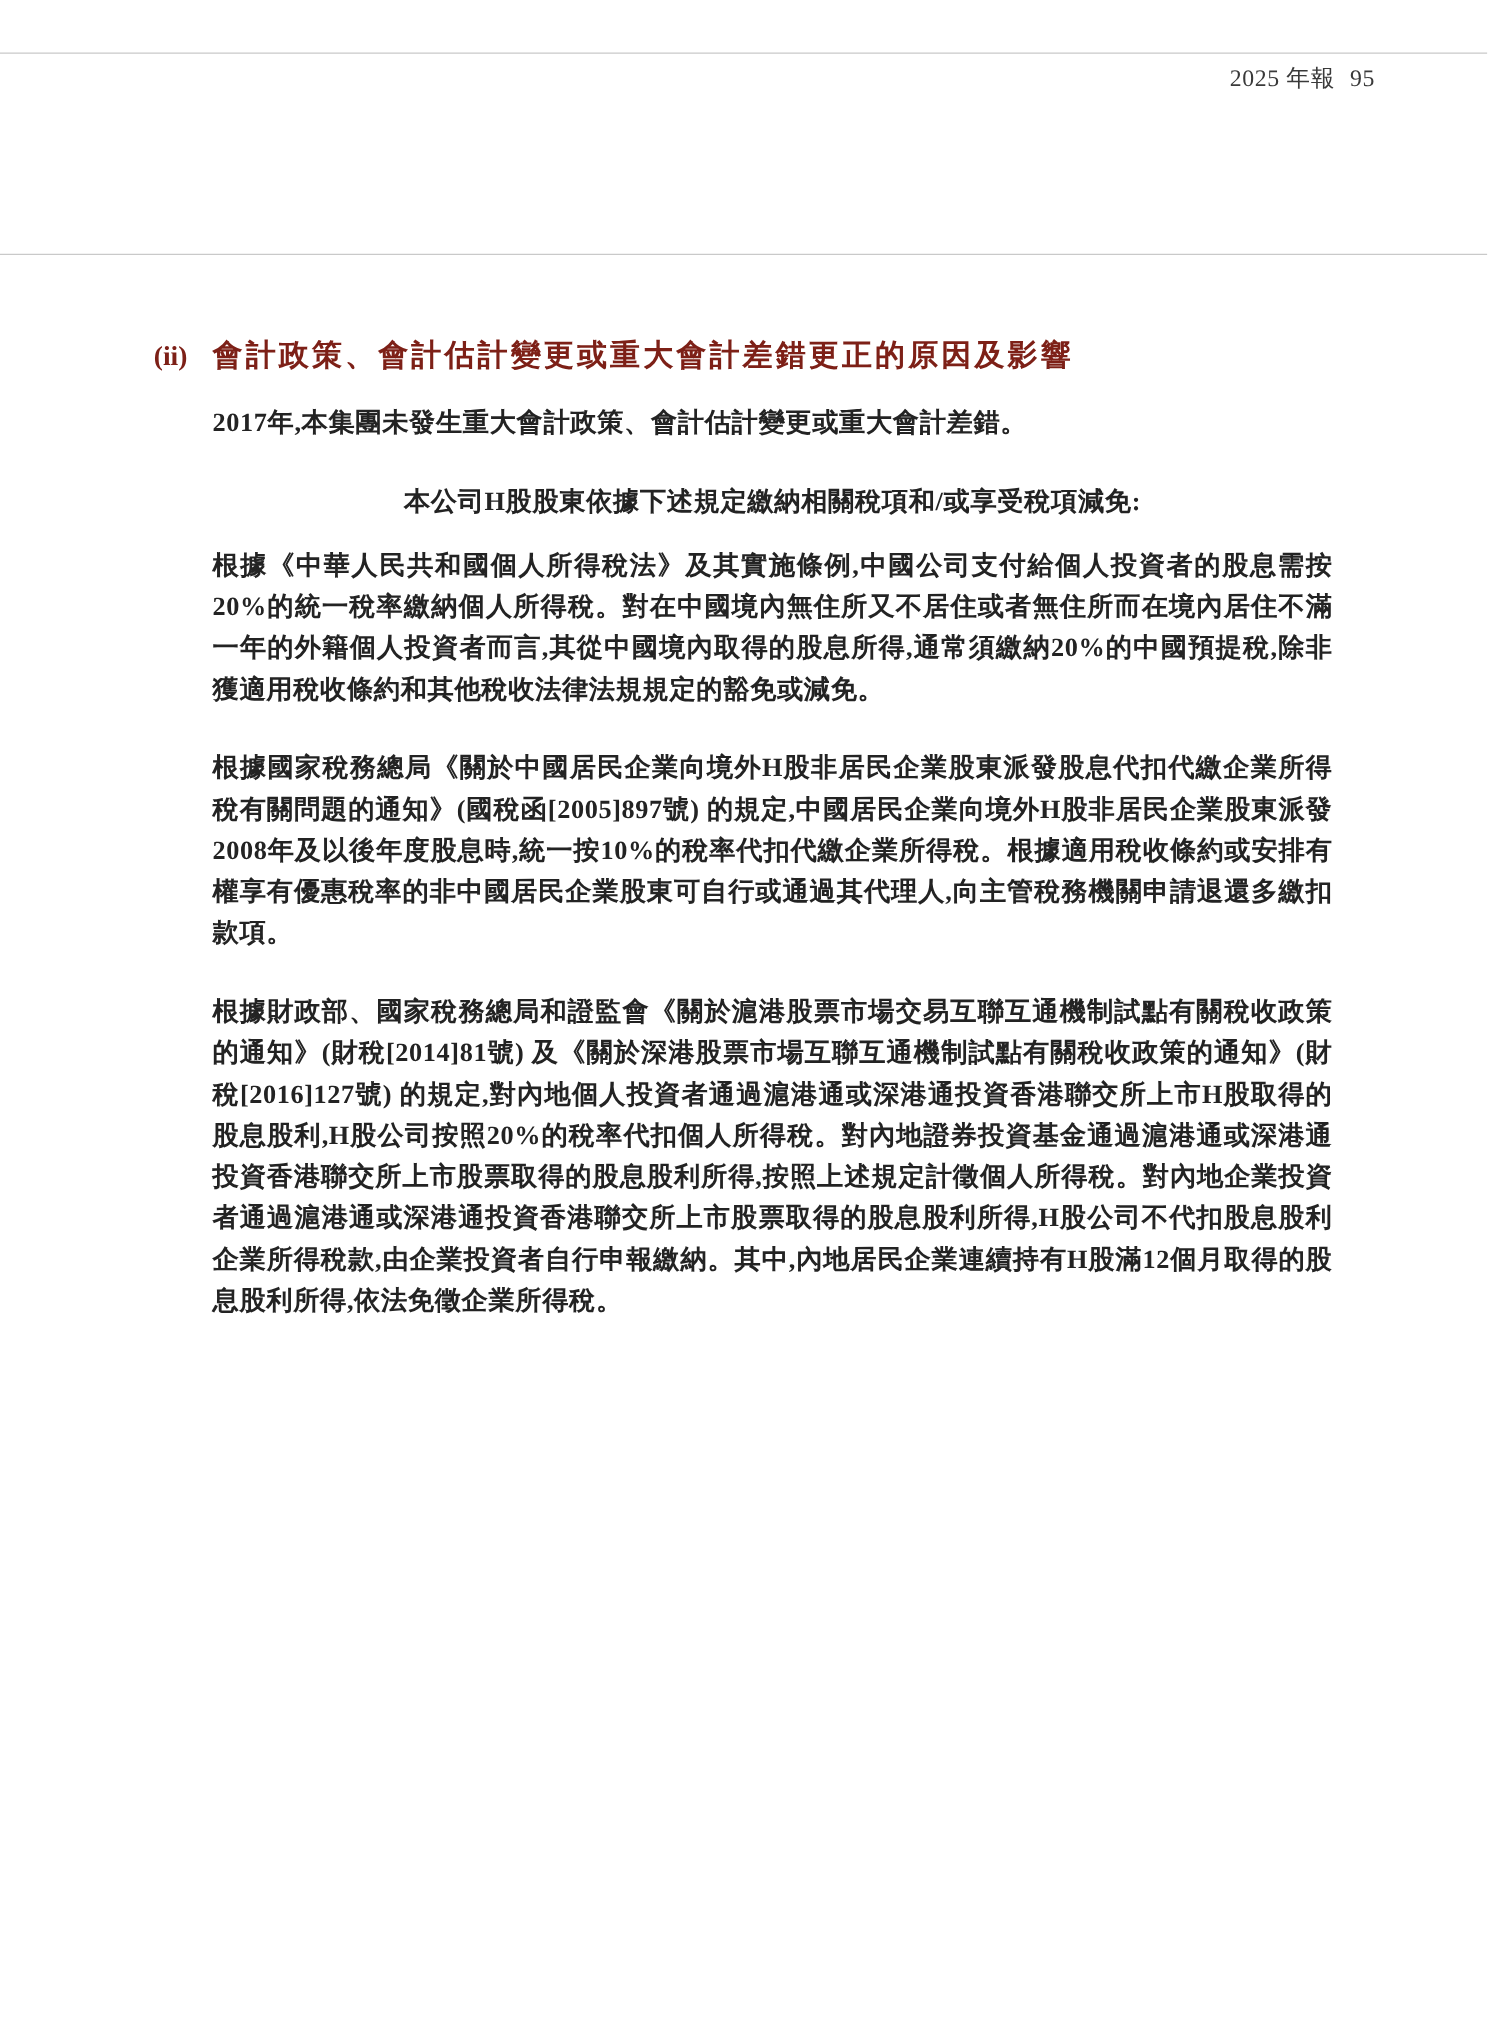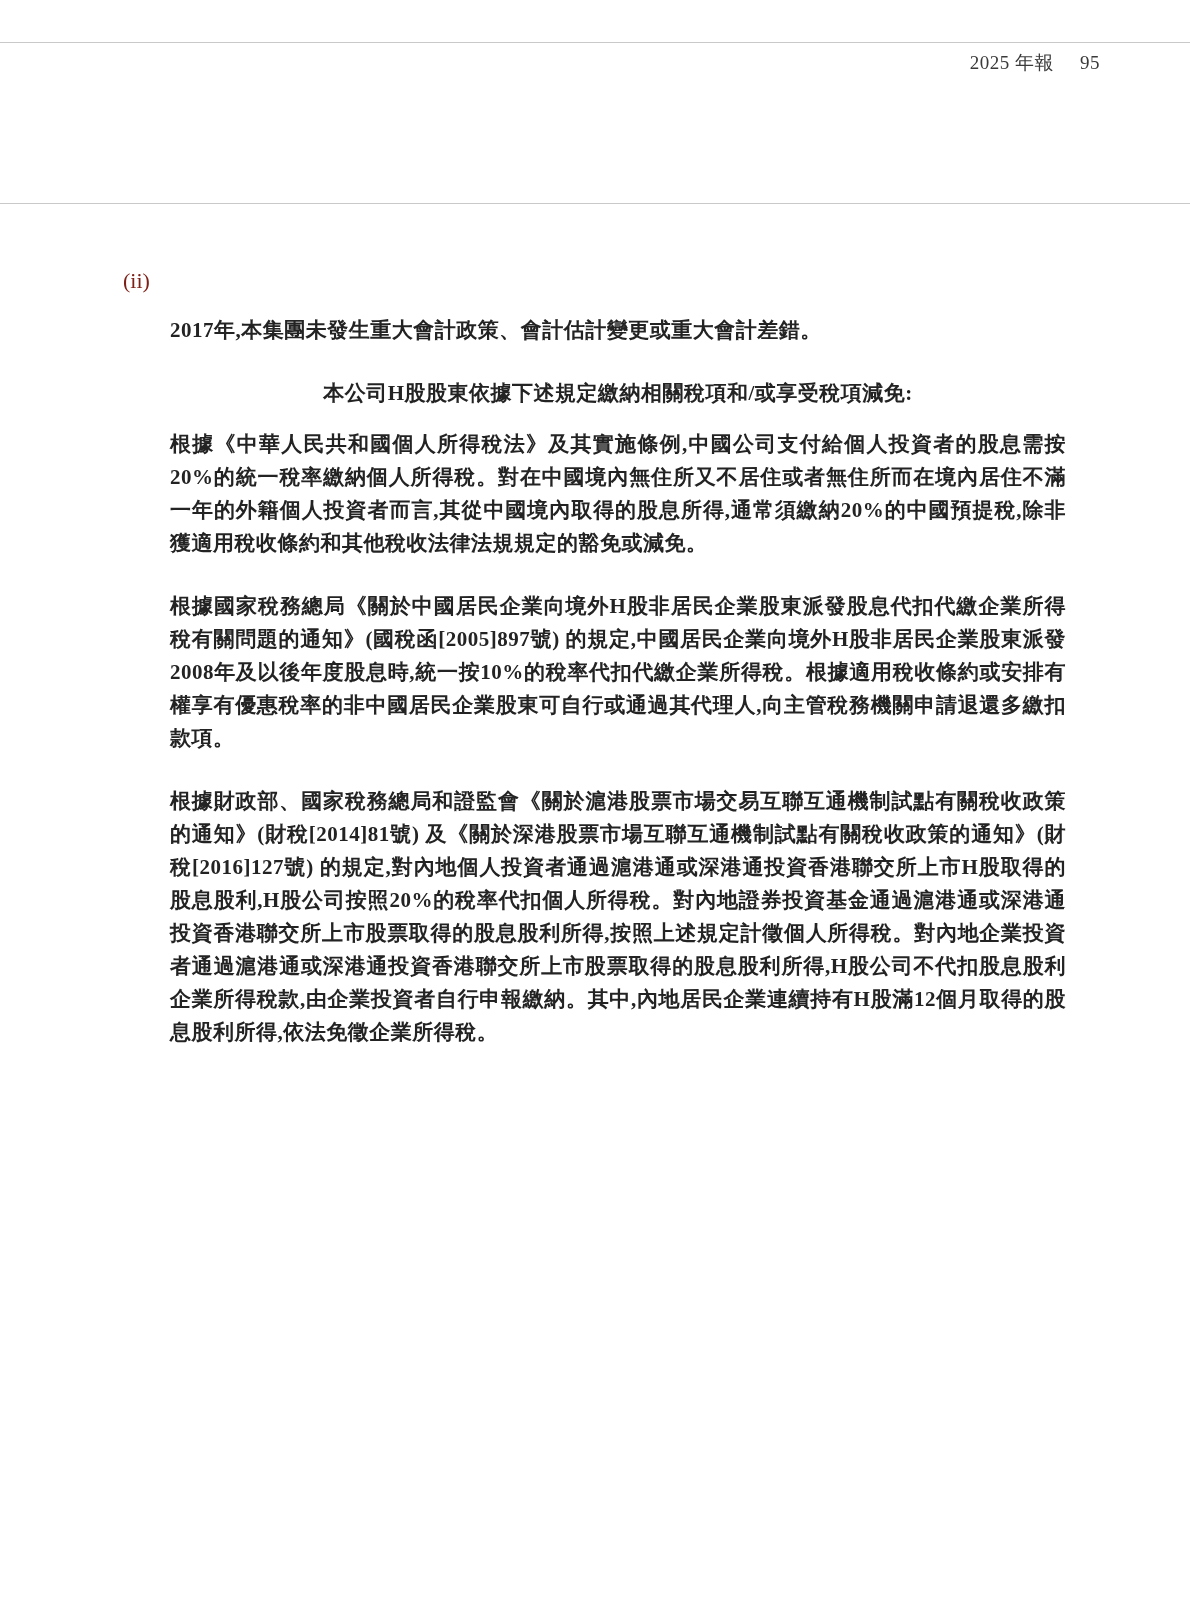--- a/index.html
+++ b/index.html
@@ -28,38 +28,38 @@
   .page-header {
     position: absolute;
     top: 50px;
     right: 90px;
     font-size: 19px;
     color: #3a3a3a;
     letter-spacing: 0.5px;
     white-space: nowrap;
   }
   .page-header .pageno {
-    margin-left: 26px;
+    margin-left: 12px;
   }
   .content {
     position: absolute;
     top: 268px;
     left: 123px;
     width: 943px;
   }
   .section-head {
     display: flex;
     align-items: baseline;
     color: #7d2017;
     margin: 0 0 20px 0;
   }
   .section-label {
     flex: 0 0 47px;
     font-size: 22px;
-    font-weight: normal;
+    font-weight: bold;
   }
   .section-title {
     font-size: 24px;
     font-weight: bold;
     letter-spacing: 2.5px;
     margin: 0;
     line-height: 34px;
   }
   .section-body {
     margin-left: 47px;
@@ -91,20 +91,21 @@
     <span>2025 年報</span><span class="pageno">95</span>
   </div>
 
   <div class="rule rule-mid"></div>
 
   <div class="content">
 
     <div class="section section-ii">
       <div class="section-head">
         <span class="section-label">(ii)</span>
+        <h2 class="section-title">會計政策、會計估計變更或重大會計差錯更正的原因及影響</h2>
       </div>
       <div class="section-body">
         <p>2017年,本集團未發生重大會計政策、會計估計變更或重大會計差錯。</p>
       </div>
     </div>
 
     <div class="section section-iii">
       <div class="section-body">
         <p class="intro">本公司H股股東依據下述規定繳納相關稅項和/或享受稅項減免:</p>
         <p>根據《中華人民共和國個人所得稅法》及其實施條例,中國公司支付給個人投資者的股息需按20%的統一稅率繳納個人所得稅。對在中國境內無住所又不居住或者無住所而在境內居住不滿一年的外籍個人投資者而言,其從中國境內取得的股息所得,通常須繳納20%的中國預提稅,除非獲適用稅收條約和其他稅收法律法規規定的豁免或減免。</p>

